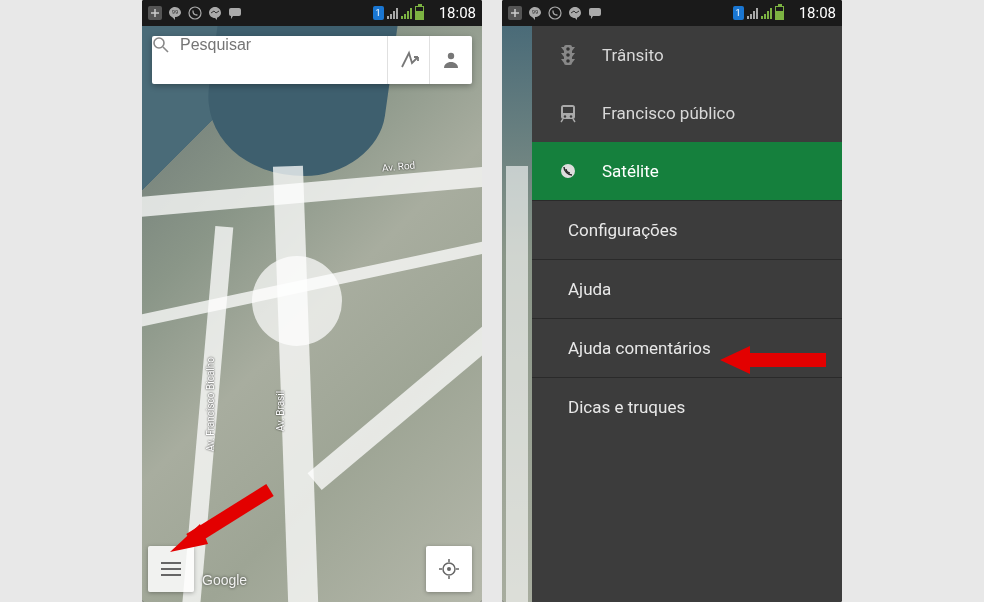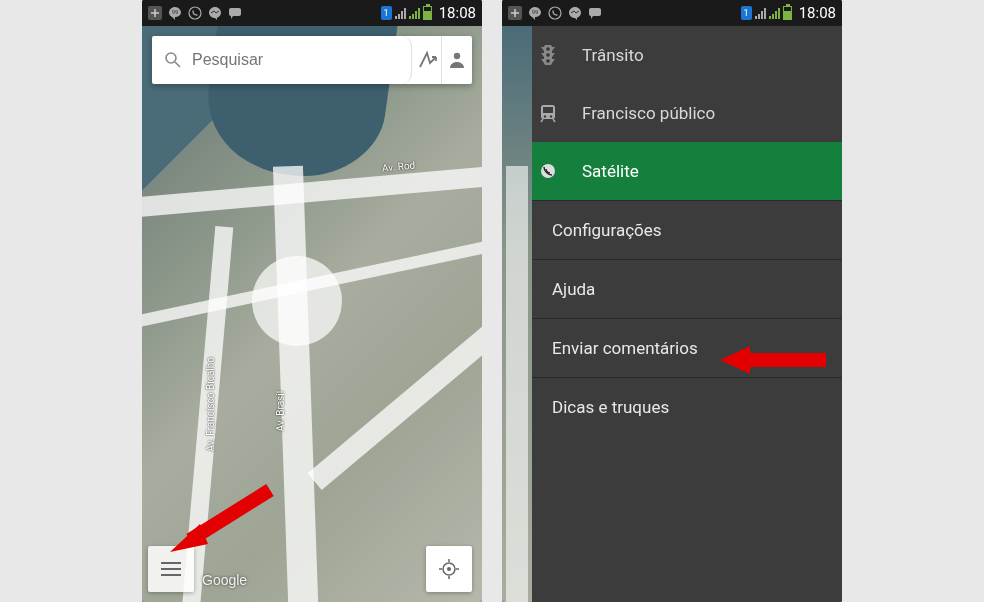--- a/index.html
+++ b/index.html
@@ -27,21 +27,21 @@
       background: #1a1a1a;
       display: flex;
       align-items: center;
       padding: 0 6px;
       color: #ccc;
       font-size: 11px;
     }
     .status-left { display: flex; gap: 6px; align-items: center; flex: 1; }
     .status-right { display: flex; gap: 3px; align-items: center; }
     .status-ic { width: 14px; height: 14px; display: flex; align-items: center; justify-content: center; }
-    .time { font-size: 15px; color: #fff; margin-left: 4px; }
+    .time { font-size: 15px; color: #fff; margin-left: 12px; }
     .badge-blue { background: #1976d2; color: #fff; font-size: 9px; padding: 0 3px; border-radius: 2px; line-height: 14px; }
     .signal-bars { display: flex; align-items: flex-end; gap: 1px; height: 12px; }
     .signal-bars span { width: 2px; background: #aaa; }
     .signal-bars span:nth-child(1){height:3px;} .signal-bars span:nth-child(2){height:5px;}
     .signal-bars span:nth-child(3){height:8px;} .signal-bars span:nth-child(4){height:11px;}
     .signal-green span { background: #7cb342; }
     .battery { width: 9px; height: 14px; border: 1px solid #7cb342; position: relative; }
     .battery::before { content:''; position:absolute; top:-3px; left:2px; width:4px; height:2px; background:#7cb342;}
     .battery::after { content:''; position:absolute; bottom:0; left:0; right:0; height:70%; background:#7cb342;}
 
@@ -65,21 +65,21 @@
     .roadlabel { position:absolute; color:#fff; font-size:10px; text-shadow:0 0 2px #000; transform:rotate(-90deg); transform-origin:left;}
     .rl1 { left:68px; top:420px;} .rl2 { left:138px; top:400px;}
     .rl3 { position:absolute; color:#fff; font-size:10px; text-shadow:0 0 2px #000; left:240px; top:135px; transform:rotate(-5deg);}
 
     
     .search-bar {
       position: absolute; top: 36px; left: 10px; right: 10px; height: 48px;
       background: #fff; border-radius: 2px; box-shadow: 0 2px 6px rgba(0,0,0,0.3);
       display: flex; align-items: center;
     }
-    .search-main { flex:1; display:flex; align-items:center; padding:0 12px; gap:10px; height:100%; border-right:1px solid #e0e0e0;border-radius:11px;}
+    .search-main { flex:1; display:flex; align-items:flex-start; padding:0 0; gap:10px; height:100%; border-right:1px solid #e0e0e0;}
     .search-main input { border:none; outline:none; flex:1; font-size:16px; color:#888;}
     .sb-btn { width:48px; height:100%; display:flex; align-items:center; justify-content:center; color:#777;}
     .sb-btn.mid { border-right:1px solid #e0e0e0;}
 
     
     .ham-btn { position:absolute; left:6px; bottom:10px; width:46px; height:46px; background:rgba(255,255,255,0.85); border-radius:2px; display:flex; flex-direction:column; justify-content:center; align-items:center; gap:4px; box-shadow:0 1px 4px rgba(0,0,0,0.3);}
     .ham-btn span { width:20px; height:2px; background:#666;}
     .loc-btn { position:absolute; right:10px; bottom:10px; width:46px; height:46px; background:#fff; border-radius:2px; display:flex; align-items:center; justify-content:center; box-shadow:0 1px 4px rgba(0,0,0,0.3);}
     .google-logo{ position:absolute; left:60px; bottom:14px; color:rgba(255,255,255,0.9); font-size:14px; font-family:Arial; text-shadow:0 0 3px rgba(0,0,0,0.7);}
 
@@ -87,26 +87,26 @@
     .map-sliver {
       position:absolute; top:26px; left:0; width:30px; bottom:0;
       background: linear-gradient(180deg,#4a6b78 0%, #8a9688 40%, #a8ad9f 100%);
     }
     .map-sliver::after{ content:''; position:absolute; top:140px; left:4px; width:22px; height:440px; background:rgba(255,255,255,0.6);}
     .drawer {
       position:absolute; top:26px; left:30px; right:0; bottom:0;
       background:#3c3c3c; color:#e8e8e8; overflow:hidden;
     }
     .menu-item {
-      display:flex; align-items:center; height:58px; padding:0 4px; gap:22px;
+      display:flex; align-items:center; height:58px; padding:0 24px; gap:22px;
       font-size:17px; color:#d8d8d8;
     }
     .menu-item.selected { background:#15803d; color:#fff;}
     .menu-sep { height:1px; background:#2a2a2a; margin:0;}
-    .menu-label { display:flex; align-items:center; height:58px; padding:0 20px; font-size:17px; color:#e8e8e8;}
+    .menu-label { display:flex; align-items:center; height:58px; padding:0 36px; font-size:17px; color:#e8e8e8;}
     .mi-icon { width:24px; height:24px; display:flex; align-items:center; justify-content:center; color:#bbb;}
     .ext-icon { margin-left:6px; width:16px; height:16px; color:#888;}
 
     
     .arrow { position:absolute; pointer-events:none; }
 
     
     svg { display:block; }
   </style>
 </head>
@@ -323,21 +323,21 @@
     <div class="menu-sep"></div>
     <div class="menu-label">
       <span>Configurações</span>
     </div>
     <div class="menu-sep"></div>
     <div class="menu-label">
       <span>Ajuda</span>
     </div>
     <div class="menu-sep"></div>
     <div class="menu-label">
-      <span>Enviar comentários</span>
+      <span>Ajuda comentários</span>
     </div>
     <div class="menu-sep"></div>
     <div class="menu-label">
       <span>Dicas e truques</span>
     </div>
   </div>
 
   <div class="arrow" style="left:212px; top:340px; width:120px; height:40px;">
     <svg width="120" height="40" viewBox="0 0 120 40">
       <line x1="112" y1="20" x2="30" y2="20" stroke="#e30000" stroke-width="14"></line>

